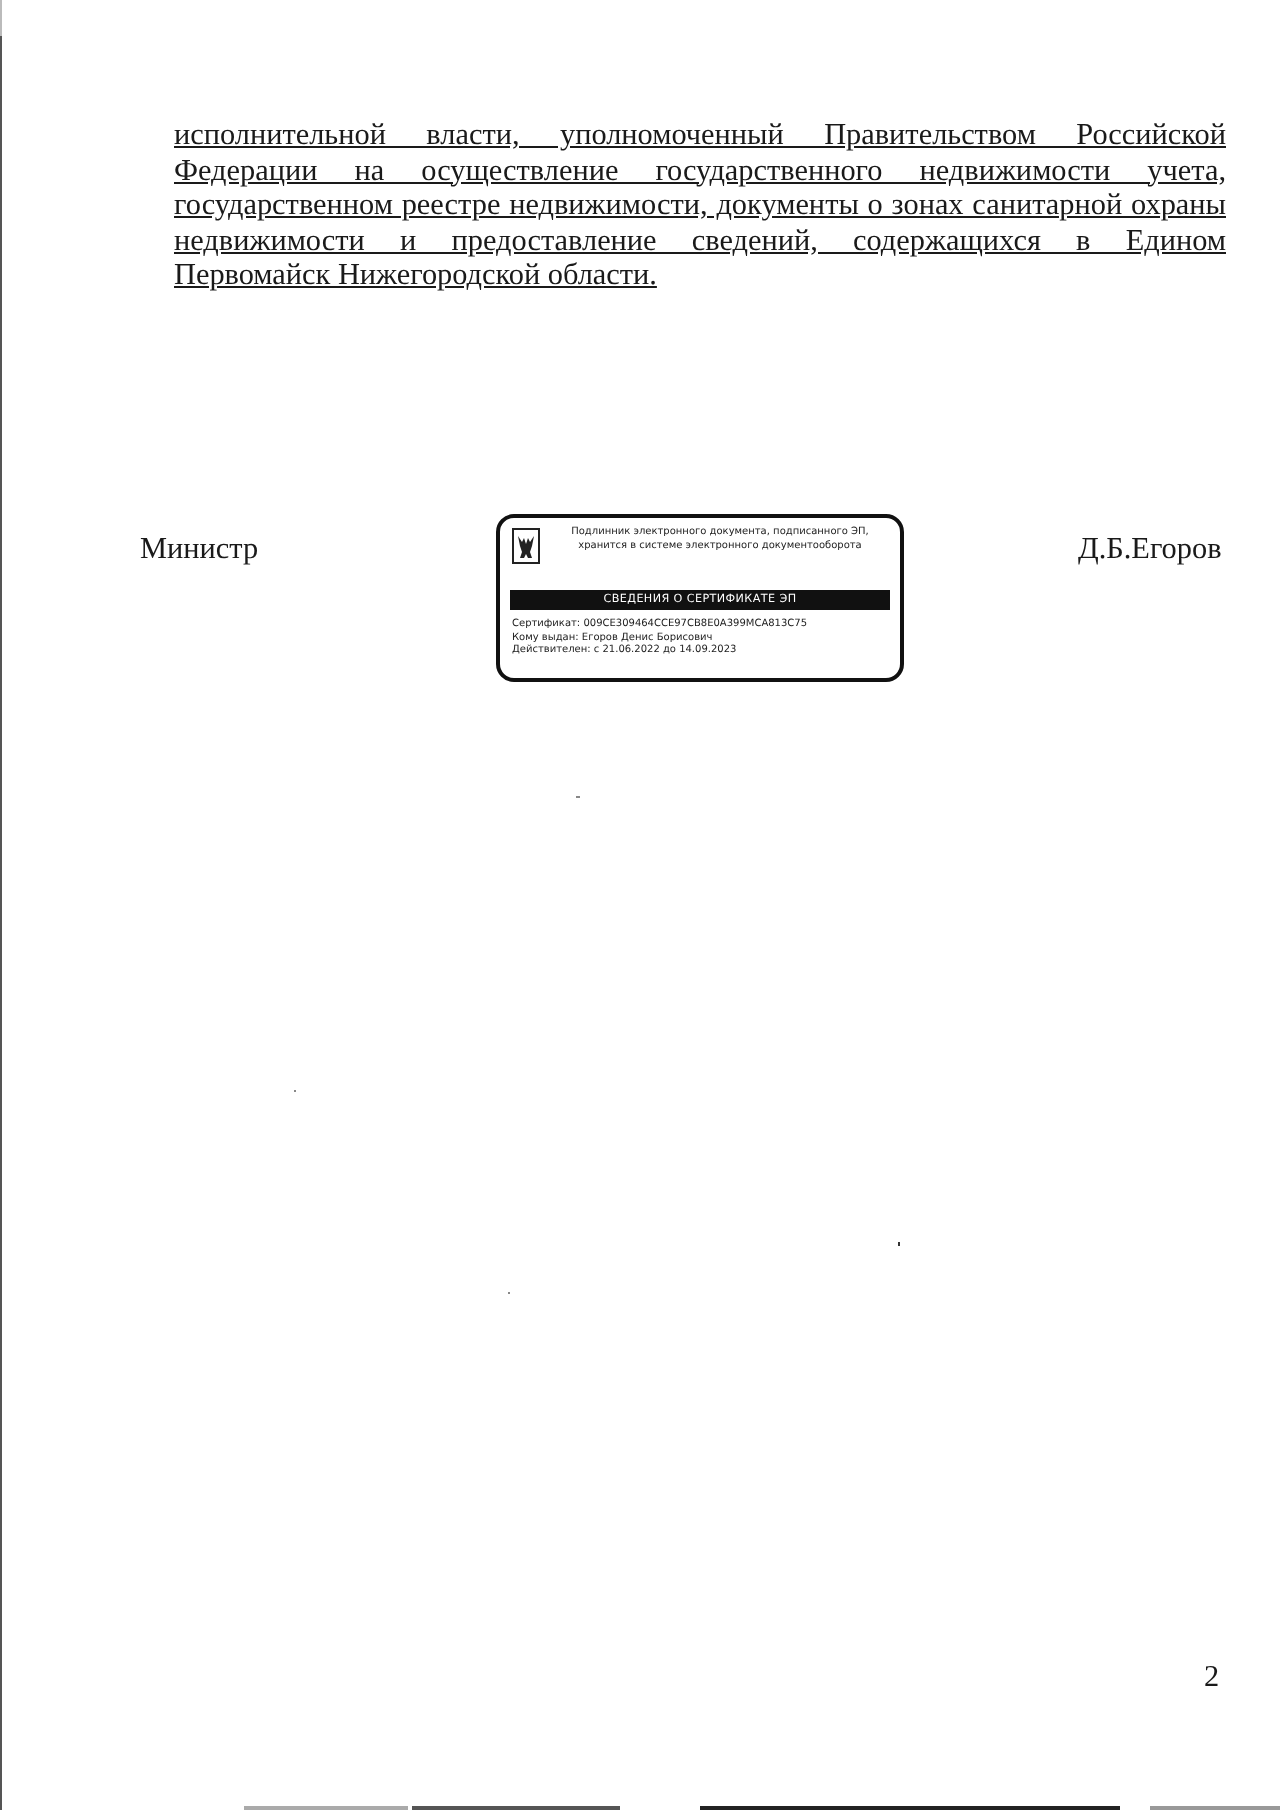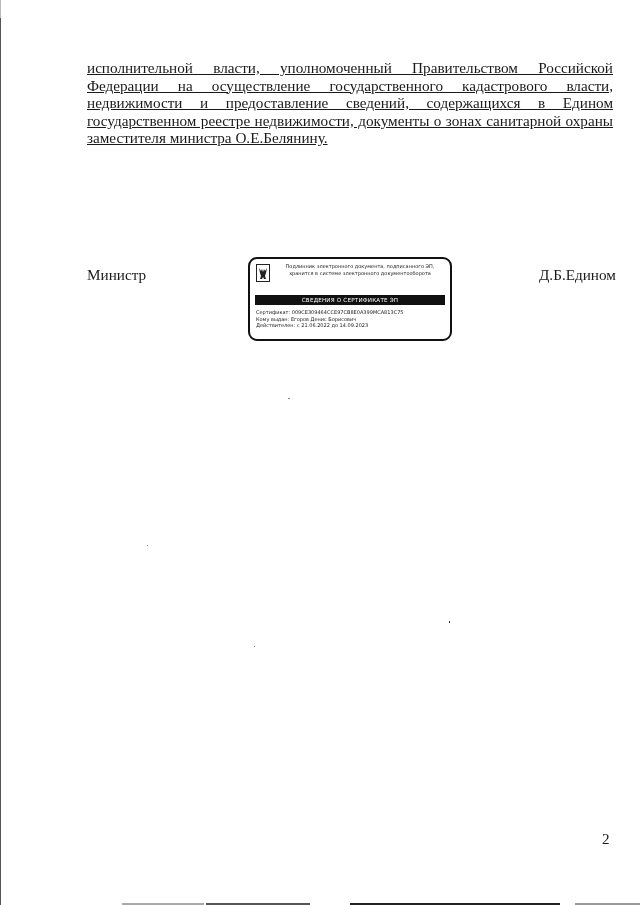--- a/index.html
+++ b/index.html
@@ -15,21 +15,21 @@
       position: absolute; left: 0; top: 0; width: 1px; height: 18px; background: #bbb;
     }
     .body-text {
       position: absolute; left: 87px; top: 59px; width: 526px;
       font-size: 15.2px; line-height: 17.6px;
     }
     .body-text p { margin: 0; text-align: justify; text-align-last: justify; text-decoration: underline; }
     .body-text p.last { text-align-last: left; }
     .body-text p.indent { text-indent: 37px; }
     .sig-title {
-      position: absolute; left: 87px; top: 266px; font-size: 15.2px;
+      position: absolute; left: 70px; top: 266px; font-size: 15.2px;
     }
     .sig-name {
       position: absolute; left: 539px; top: 266px; font-size: 15.2px;
     }
     .stamp {
       position: absolute; left: 248px; top: 257px; width: 204px; height: 84px;
       border: 2.5px solid #111; border-radius: 9px; box-sizing: border-box;
       font-family: "DejaVu Sans", sans-serif; color: #222;
     }
     .stamp-emblem {
@@ -59,26 +59,26 @@
   </style>
 </head>
 <body>
 
 <div class="edge-left-top"></div>
 <div class="edge-left"></div>
 
 <div class="body-text">
   <div>
     <p>исполнительной власти, уполномоченный Правительством Российской</p>
-    <p>Федерации на осуществление государственного кадастрового власти,</p>
+    <p>Федерации на осуществление государственного недвижимости учета,</p>
+    <p>государственном реестре недвижимости, документы о зонах санитарной охраны</p>
     <p>недвижимости и предоставление сведений, содержащихся в Едином</p>
-    <p>государственном реестре недвижимости, документы о зонах санитарной охраны</p>
+    <p class="last">Первомайск Нижегородской области.</p>
   </div>
   <div>
-    <p class="last">заместителя министра  О.Е.Белянину.</p>
   </div>
 </div>
 
 <div class="sig-title">Министр</div>
 
 <div class="stamp">
   <div class="stamp-emblem">
     <svg viewBox="0 0 12 16">
       <path d="M2 3 L4 6 L5 4 L6 7 L7 4 L8 6 L10 3 L9 8 L8 11 L9 14 L7 14 L6 12 L5 14 L3 14 L4 11 L3 8 Z" fill="#222"></path>
     </svg>
@@ -97,21 +97,21 @@
       <span class="lbl">Кому выдан:</span>
       <span>Егоров Денис Борисович</span>
     </div>
     <div>
       <span class="lbl">Действителен:</span>
       <span>с 21.06.2022 до 14.09.2023</span>
     </div>
   </div>
 </div>
 
-<div class="sig-name">Д.Б.Едином</div>
+<div class="sig-name">Д.Б.Егоров</div>
 
 <div class="page-num">2</div>
 
 <div class="speck" style="left:288px;top:398px;"></div>
 <div class="speck" style="left:147px;top:545px;width:1px;"></div>
 <div class="speck" style="left:449px;top:621px;width:1px;height:2px;background:#333;"></div>
 <div class="speck" style="left:254px;top:646px;width:1px;"></div>
 
 <div class="bottom-line" style="left:122px;top:903px;width:82px;background:#aaa;"></div>
 <div class="bottom-line" style="left:206px;top:903px;width:104px;background:#555;"></div>

